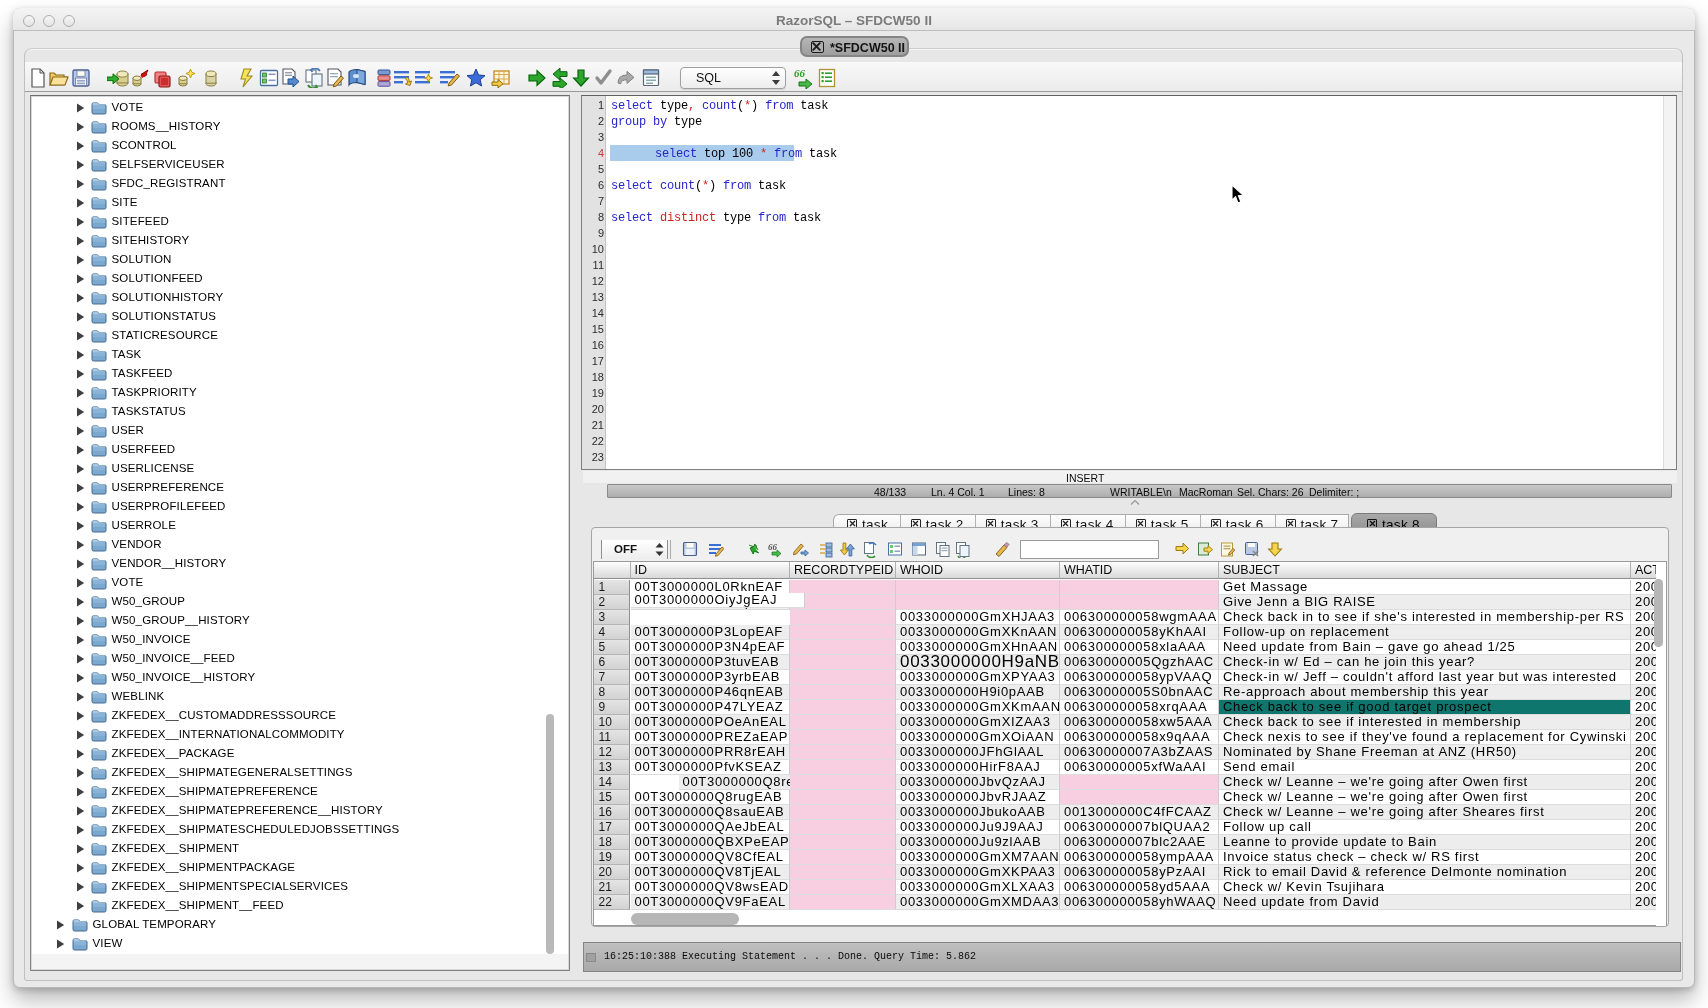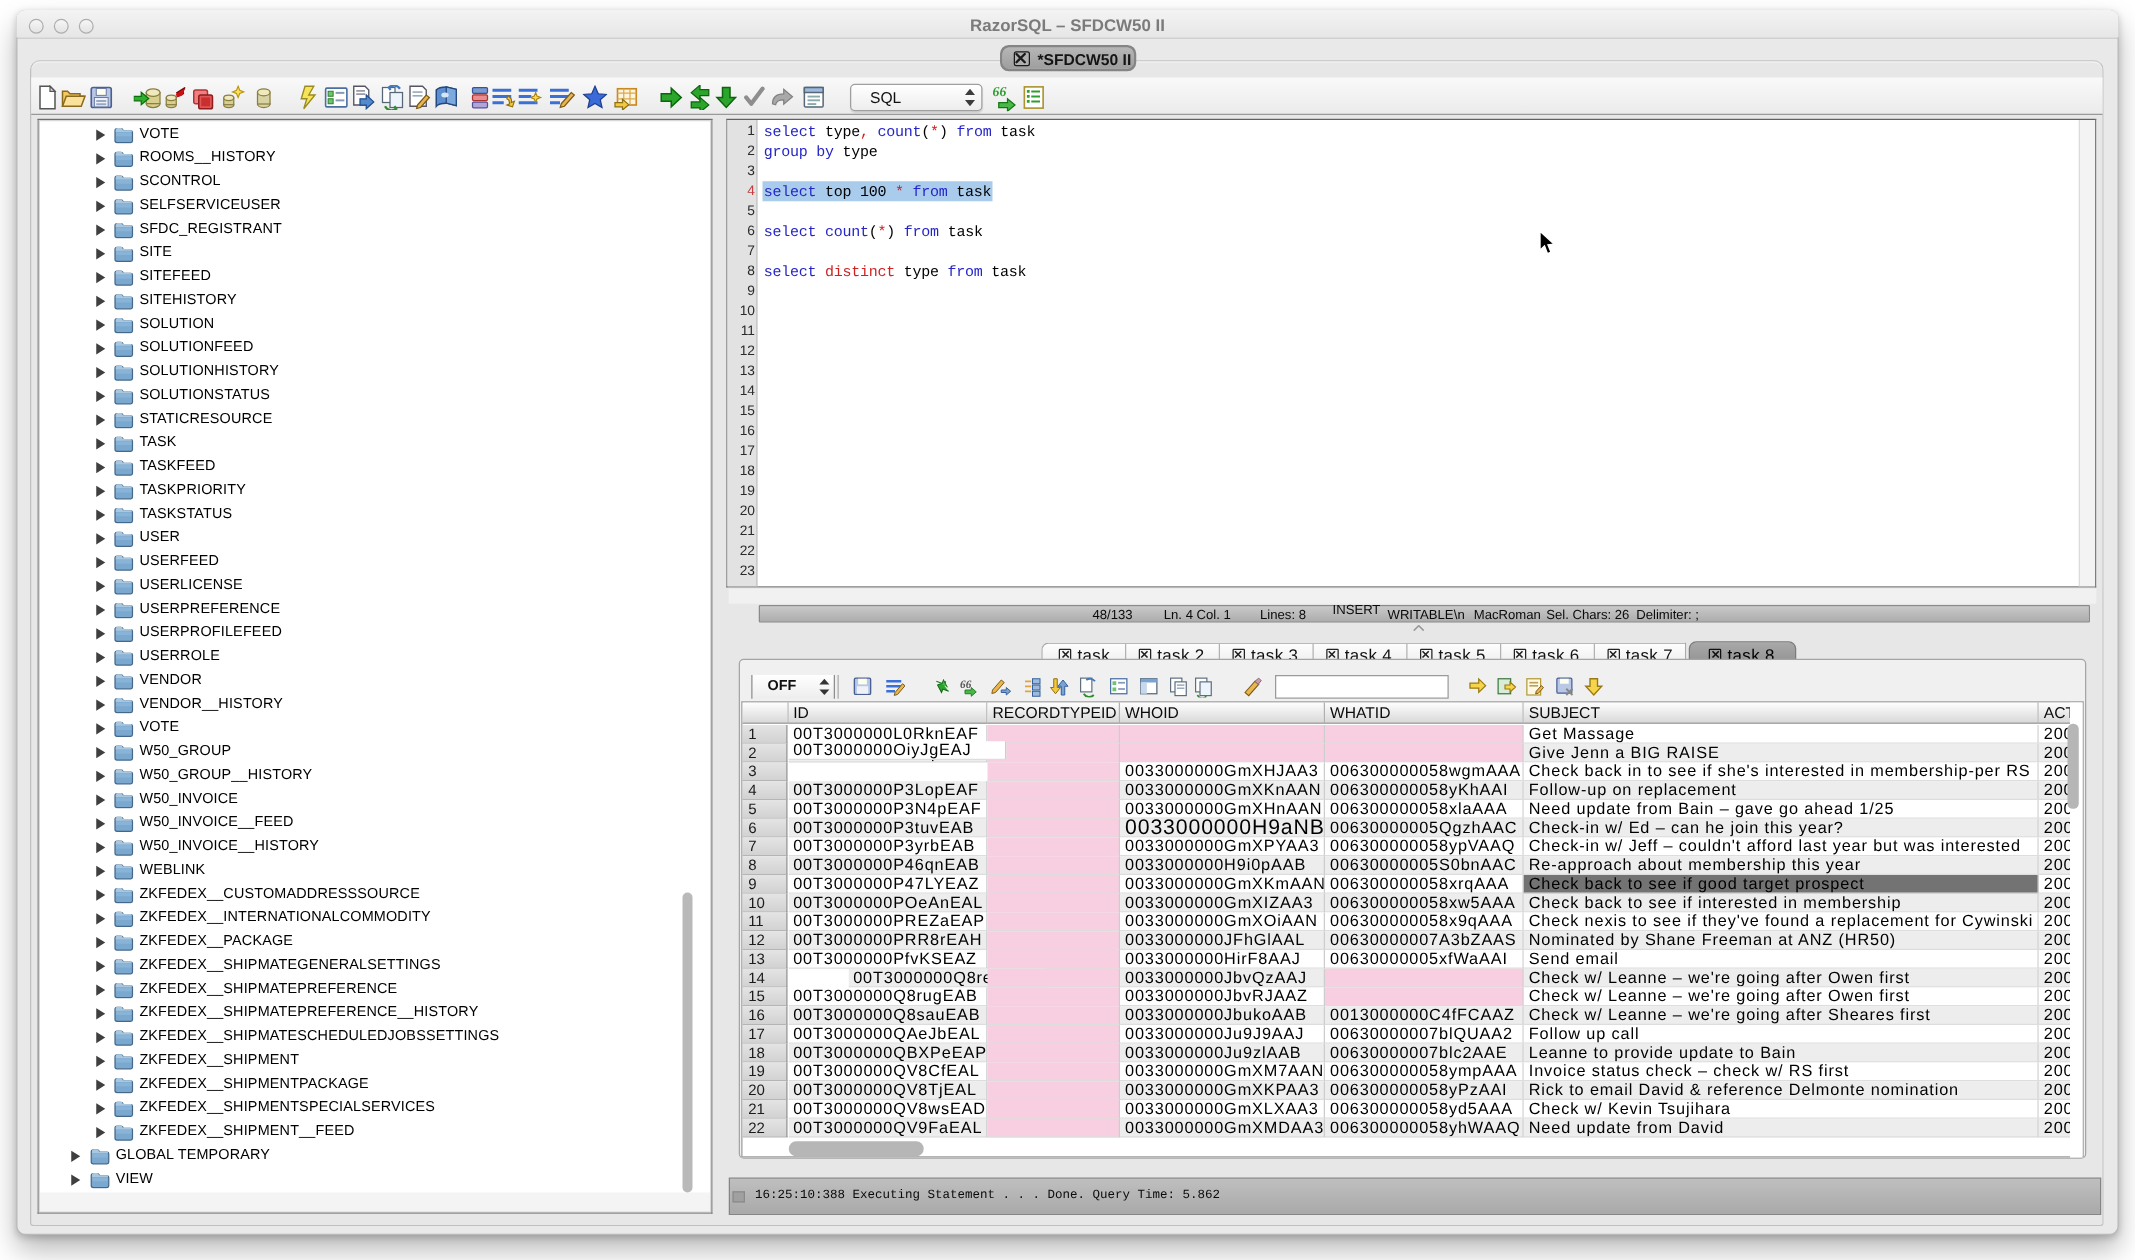--- a/index.html
+++ b/index.html
@@ -590,21 +590,21 @@
 <div class="a" style="left:581px;top:95px;width:1096px;height:375px;background:#ffffff;border:1px solid #7f7f7f;border-top-color:#616161;"></div>
 <div class="a" style="left:582px;top:96px;width:24px;height:373px;background:#e2e2e2;border-right:1px solid #c2c2c2;"></div>
 <div class="a" style="left:1663px;top:96px;width:13px;height:373px;background:#f3f3f3;border-left:1px solid #dcdcdc;"></div>
 <div class="a" style="left:609.5px;top:145px;width:184px;height:16px;background:#a9cbec;"></div>
 <div class="a nw" style="left:582px;top:99px;width:22px;text-align:right;font-size:11px;color:#2b2b2b;">1</div>
 <div class="a nw mono" style="left:611px;top:98.5px;font-size:12px;letter-spacing:-0.2px;"><span style="color:#2525c8">select</span><span style="color:#000000"> type</span><span style="color:#cc2222">,</span><span style="color:#000000"> </span><span style="color:#2525c8">count</span><span style="color:#000000">(</span><span style="color:#cc2222">*</span><span style="color:#000000">)</span><span style="color:#2525c8"> from</span><span style="color:#000000"> task</span></div>
 <div class="a nw" style="left:582px;top:115px;width:22px;text-align:right;font-size:11px;color:#2b2b2b;">2</div>
 <div class="a nw mono" style="left:611px;top:114.5px;font-size:12px;letter-spacing:-0.2px;"><span style="color:#2525c8">group by</span><span style="color:#000000"> type</span></div>
 <div class="a nw" style="left:582px;top:131px;width:22px;text-align:right;font-size:11px;color:#2b2b2b;">3</div>
 <div class="a nw" style="left:582px;top:147px;width:22px;text-align:right;font-size:11px;color:#c03b3b;">4</div>
-<div class="a nw mono" style="left:611px;top:146.5px;font-size:12px;letter-spacing:-0.2px;"><span style="color:#2525c8">select</span><span style="color:#000000"> top 100 </span><span style="color:#cc2222">*</span><span style="color:#2525c8"> from</span><span style="color:#000000"> task</span></div>
+<div class="a nw mono" style="left:611px;top:146.5px;font-size:12px;letter-spacing:-0.2px;padding-left:44px;"><span style="color:#2525c8">select</span><span style="color:#000000"> top 100 </span><span style="color:#cc2222">*</span><span style="color:#2525c8"> from</span><span style="color:#000000"> task</span></div>
 <div class="a nw" style="left:582px;top:163px;width:22px;text-align:right;font-size:11px;color:#2b2b2b;">5</div>
 <div class="a nw" style="left:582px;top:179px;width:22px;text-align:right;font-size:11px;color:#2b2b2b;">6</div>
 <div class="a nw mono" style="left:611px;top:178.5px;font-size:12px;letter-spacing:-0.2px;"><span style="color:#2525c8">select</span><span style="color:#000000"> </span><span style="color:#2525c8">count</span><span style="color:#000000">(</span><span style="color:#cc2222">*</span><span style="color:#000000">)</span><span style="color:#2525c8"> from</span><span style="color:#000000"> task</span></div>
 <div class="a nw" style="left:582px;top:195px;width:22px;text-align:right;font-size:11px;color:#2b2b2b;">7</div>
 <div class="a nw" style="left:582px;top:211px;width:22px;text-align:right;font-size:11px;color:#2b2b2b;">8</div>
 <div class="a nw mono" style="left:611px;top:210.5px;font-size:12px;letter-spacing:-0.2px;"><span style="color:#2525c8">select</span><span style="color:#000000"> </span><span style="color:#cc2222">distinct</span><span style="color:#000000"> type</span><span style="color:#2525c8"> from</span><span style="color:#000000"> task</span></div>
 <div class="a nw" style="left:582px;top:227px;width:22px;text-align:right;font-size:11px;color:#2b2b2b;">9</div>
 <div class="a nw" style="left:582px;top:243px;width:22px;text-align:right;font-size:11px;color:#2b2b2b;">10</div>
 <div class="a nw" style="left:582px;top:259px;width:22px;text-align:right;font-size:11px;color:#2b2b2b;">11</div>
 <div class="a nw" style="left:582px;top:275px;width:22px;text-align:right;font-size:11px;color:#2b2b2b;">12</div>
@@ -617,21 +617,21 @@
 <div class="a nw" style="left:582px;top:387px;width:22px;text-align:right;font-size:11px;color:#2b2b2b;">19</div>
 <div class="a nw" style="left:582px;top:403px;width:22px;text-align:right;font-size:11px;color:#2b2b2b;">20</div>
 <div class="a nw" style="left:582px;top:419px;width:22px;text-align:right;font-size:11px;color:#2b2b2b;">21</div>
 <div class="a nw" style="left:582px;top:435px;width:22px;text-align:right;font-size:11px;color:#2b2b2b;">22</div>
 <div class="a nw" style="left:582px;top:451px;width:22px;text-align:right;font-size:11px;color:#2b2b2b;">23</div>
 <div class="a" style="left:583px;top:471px;width:1094px;height:12px;background:#f1f1f1;"></div>
 <div class="a" style="left:607px;top:484px;width:1065px;height:14px;background:linear-gradient(#c9c9c9,#adadad);border:1px solid #8a8a8a;border-radius:1px;"></div>
 <div class="a nw" style="left:874px;top:485.5px;font-size:10.5px;color:#0a0a0a;">48/133</div>
 <div class="a nw" style="left:931px;top:485.5px;font-size:10.5px;color:#0a0a0a;">Ln. 4 Col. 1</div>
 <div class="a nw" style="left:1008px;top:485.5px;font-size:10.5px;color:#0a0a0a;">Lines: 8</div>
-<div class="a nw" style="left:1066px;top:482px;font-size:10.5px;color:#0a0a0a;text-align:center;">INSERT</div>
+<div class="a nw" style="left:1066px;top:472px;font-size:10.5px;color:#0a0a0a;text-align:center;">INSERT</div>
 <div class="a nw" style="left:1110px;top:485.5px;font-size:10.5px;color:#0a0a0a;">WRITABLE</div>
 <div class="a nw" style="left:1163px;top:485.5px;font-size:10.5px;color:#0a0a0a;">\n</div>
 <div class="a nw" style="left:1179px;top:485.5px;font-size:10.5px;color:#0a0a0a;">MacRoman</div>
 <div class="a nw" style="left:1237px;top:485.5px;font-size:10.5px;color:#0a0a0a;">Sel. Chars: 26</div>
 <div class="a nw" style="left:1309px;top:485.5px;font-size:10.5px;color:#0a0a0a;">Delimiter: ;</div>
 <svg class="a" style="left:1130px;top:500px;" width="10" height="5" viewBox="0 0 10 5">
     <path d="M1 4.5 L5 0.5 L9 4.5" fill="none" stroke="#9a9a9a" stroke-width="1.2"></path>
   </svg>
 <div class="a" style="left:833px;top:514px;width:516px;height:20px;background:linear-gradient(#fdfdfd,#ececec);border:1px solid #a9a9a9;border-radius:6px 0 0 0;border-bottom:none;"></div>
 <div class="a" style="left:847.0px;top:518.5px;width:10px;height:10px;border:1.4px solid #222;border-radius:1px;"></div>
@@ -839,21 +839,21 @@
 <div class="a nw" style="left:196.5px;top:122.5px;width:106px;height:15px;background:#f8cfe0;border-right:1px solid #cdcdcd;border-bottom:1px solid #dddddd;font-size:13px;color:#000;letter-spacing:0.7px;padding:0 0 0 4px;line-height:14px;overflow:hidden;"></div>
 <div class="a nw" style="left:302.5px;top:122.5px;width:164px;height:15px;background:#ededed;border-right:1px solid #cdcdcd;border-bottom:1px solid #dddddd;font-size:13px;color:#000;letter-spacing:0.7px;padding:0 0 0 4px;line-height:14px;overflow:hidden;">0033000000H9i0pAAB</div>
 <div class="a nw" style="left:466.5px;top:122.5px;width:159px;height:15px;background:#ededed;border-right:1px solid #cdcdcd;border-bottom:1px solid #dddddd;font-size:13px;color:#000;letter-spacing:0.7px;padding:0 0 0 4px;line-height:14px;overflow:hidden;">00630000005S0bnAAC</div>
 <div class="a nw" style="left:625.5px;top:122.5px;width:412px;height:15px;background:#ededed;border-right:1px solid #cdcdcd;border-bottom:1px solid #dddddd;font-size:13px;color:#000;letter-spacing:0.7px;padding:0 0 0 4px;line-height:14px;overflow:hidden;">Re-approach about membership this year</div>
 <div class="a nw" style="left:1037.5px;top:122.5px;width:69px;height:15px;background:#ededed;border-right:1px solid #cdcdcd;border-bottom:1px solid #dddddd;font-size:13px;color:#000;letter-spacing:0.7px;padding:0 0 0 4px;line-height:14px;overflow:hidden;">2008</div>
 <div class="a nw" style="left:0.0px;top:137.5px;width:36px;height:15px;background:linear-gradient(#e4e4e4,#d2d2d2);border-right:1px solid #8e8e8e;border-bottom:1px solid #b5b5b5;font-size:12px;color:#1a1a1a;padding-left:5px;">9</div>
 <div class="a nw" style="left:37.0px;top:137.5px;width:159.5px;height:15px;background:#ffffff;border-right:1px solid #cdcdcd;border-bottom:1px solid #dddddd;font-size:13px;color:#000;letter-spacing:0.7px;padding:0 0 0 4px;line-height:14px;overflow:hidden;">00T3000000P47LYEAZ</div>
 <div class="a nw" style="left:196.5px;top:137.5px;width:106px;height:15px;background:#f8cfe0;border-right:1px solid #cdcdcd;border-bottom:1px solid #dddddd;font-size:13px;color:#000;letter-spacing:0.7px;padding:0 0 0 4px;line-height:14px;overflow:hidden;"></div>
 <div class="a nw" style="left:302.5px;top:137.5px;width:164px;height:15px;background:#ffffff;border-right:1px solid #cdcdcd;border-bottom:1px solid #dddddd;font-size:13px;color:#000;letter-spacing:0.7px;padding:0 0 0 4px;line-height:14px;overflow:hidden;">0033000000GmXKmAAN</div>
 <div class="a nw" style="left:466.5px;top:137.5px;width:159px;height:15px;background:#ffffff;border-right:1px solid #cdcdcd;border-bottom:1px solid #dddddd;font-size:13px;color:#000;letter-spacing:0.7px;padding:0 0 0 4px;line-height:14px;overflow:hidden;">006300000058xrqAAA</div>
-<div class="a nw" style="left:625.5px;top:137.5px;width:412px;height:15px;background:#737373;border-right:1px solid #cdcdcd;border-bottom:1px solid #dddddd;font-size:13px;color:#000;letter-spacing:0.7px;padding:0 0 0 4px;line-height:14px;overflow:hidden;">Check back to see if good target prospect</div>
+<div class="a nw" style="left:625.5px;top:137.5px;width:412px;height:15px;background:#0f766e;border-right:1px solid #cdcdcd;border-bottom:1px solid #dddddd;font-size:13px;color:#000;letter-spacing:0.7px;padding:0 0 0 4px;line-height:14px;overflow:hidden;">Check back to see if good target prospect</div>
 <div class="a nw" style="left:1037.5px;top:137.5px;width:69px;height:15px;background:#ffffff;border-right:1px solid #cdcdcd;border-bottom:1px solid #dddddd;font-size:13px;color:#000;letter-spacing:0.7px;padding:0 0 0 4px;line-height:14px;overflow:hidden;">2008</div>
 <div class="a nw" style="left:0.0px;top:152.5px;width:36px;height:15px;background:linear-gradient(#e4e4e4,#d2d2d2);border-right:1px solid #8e8e8e;border-bottom:1px solid #b5b5b5;font-size:12px;color:#1a1a1a;padding-left:5px;">10</div>
 <div class="a nw" style="left:37.0px;top:152.5px;width:159.5px;height:15px;background:#ededed;border-right:1px solid #cdcdcd;border-bottom:1px solid #dddddd;font-size:13px;color:#000;letter-spacing:0.7px;padding:0 0 0 4px;line-height:14px;overflow:hidden;">00T3000000POeAnEAL</div>
 <div class="a nw" style="left:196.5px;top:152.5px;width:106px;height:15px;background:#f8cfe0;border-right:1px solid #cdcdcd;border-bottom:1px solid #dddddd;font-size:13px;color:#000;letter-spacing:0.7px;padding:0 0 0 4px;line-height:14px;overflow:hidden;"></div>
 <div class="a nw" style="left:302.5px;top:152.5px;width:164px;height:15px;background:#ededed;border-right:1px solid #cdcdcd;border-bottom:1px solid #dddddd;font-size:13px;color:#000;letter-spacing:0.7px;padding:0 0 0 4px;line-height:14px;overflow:hidden;">0033000000GmXIZAA3</div>
 <div class="a nw" style="left:466.5px;top:152.5px;width:159px;height:15px;background:#ededed;border-right:1px solid #cdcdcd;border-bottom:1px solid #dddddd;font-size:13px;color:#000;letter-spacing:0.7px;padding:0 0 0 4px;line-height:14px;overflow:hidden;">006300000058xw5AAA</div>
 <div class="a nw" style="left:625.5px;top:152.5px;width:412px;height:15px;background:#ededed;border-right:1px solid #cdcdcd;border-bottom:1px solid #dddddd;font-size:13px;color:#000;letter-spacing:0.7px;padding:0 0 0 4px;line-height:14px;overflow:hidden;">Check back to see if interested in membership</div>
 <div class="a nw" style="left:1037.5px;top:152.5px;width:69px;height:15px;background:#ededed;border-right:1px solid #cdcdcd;border-bottom:1px solid #dddddd;font-size:13px;color:#000;letter-spacing:0.7px;padding:0 0 0 4px;line-height:14px;overflow:hidden;">2008</div>
 <div class="a nw" style="left:0.0px;top:167.5px;width:36px;height:15px;background:linear-gradient(#e4e4e4,#d2d2d2);border-right:1px solid #8e8e8e;border-bottom:1px solid #b5b5b5;font-size:12px;color:#1a1a1a;padding-left:5px;">11</div>
 <div class="a nw" style="left:37.0px;top:167.5px;width:159.5px;height:15px;background:#ffffff;border-right:1px solid #cdcdcd;border-bottom:1px solid #dddddd;font-size:13px;color:#000;letter-spacing:0.7px;padding:0 0 0 4px;line-height:14px;overflow:hidden;">00T3000000PREZaEAP</div>

